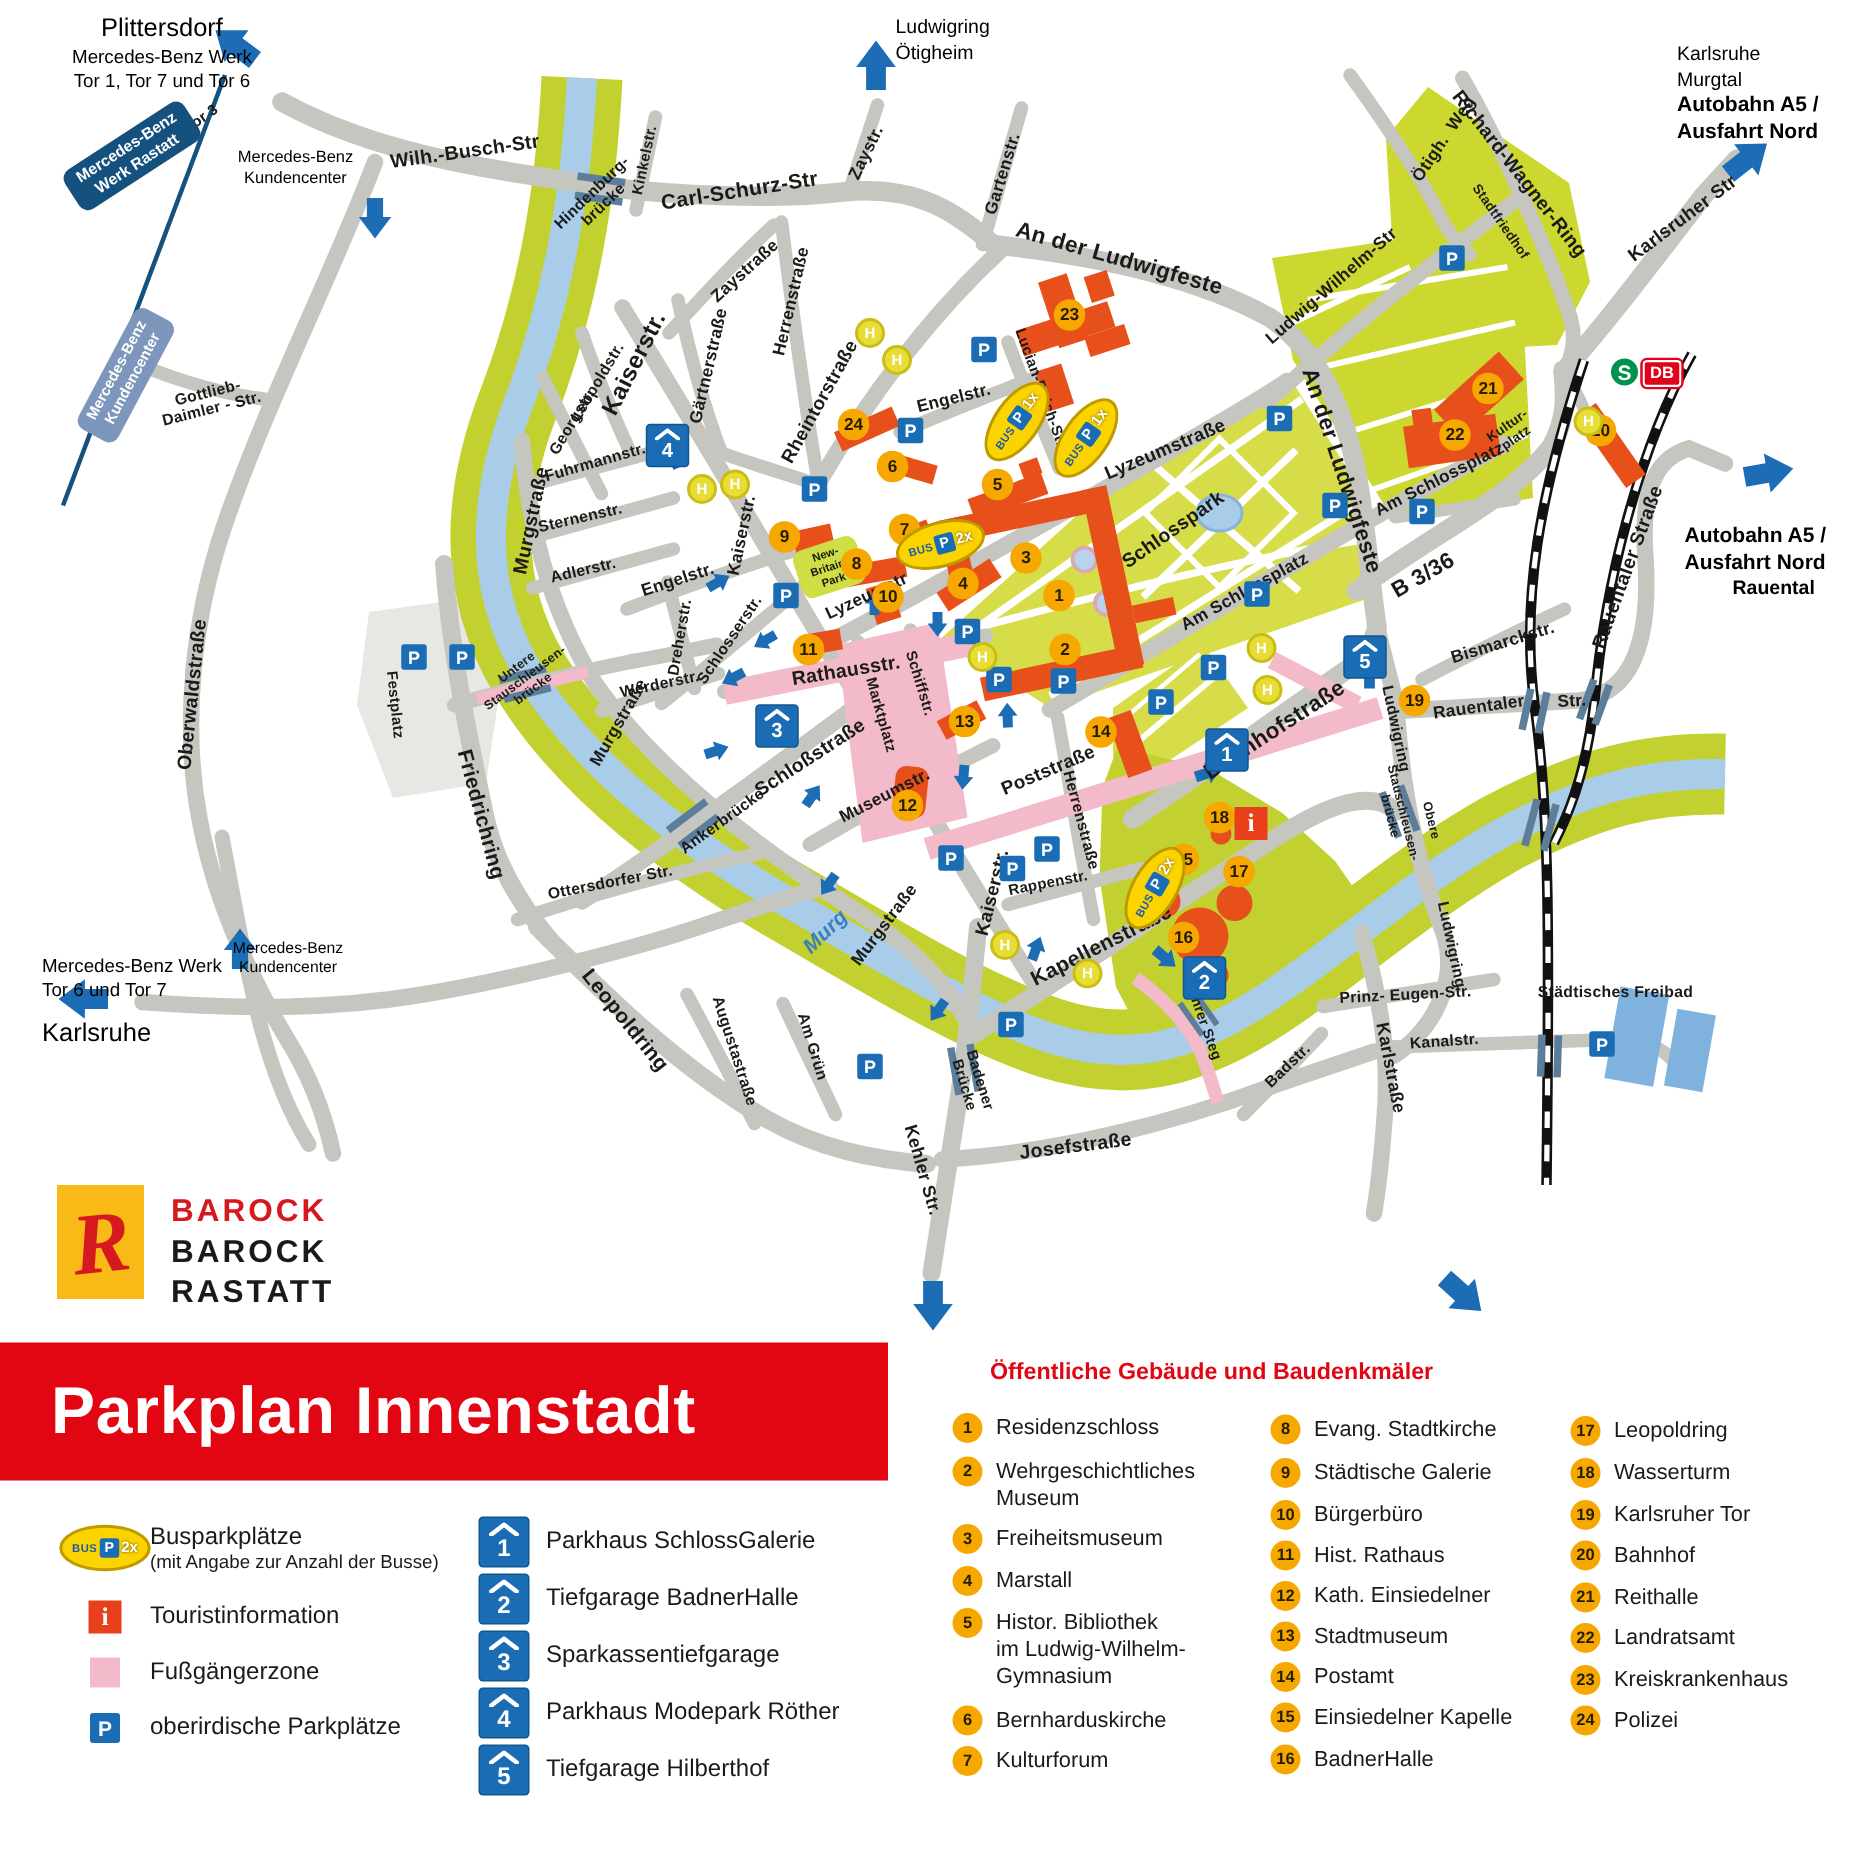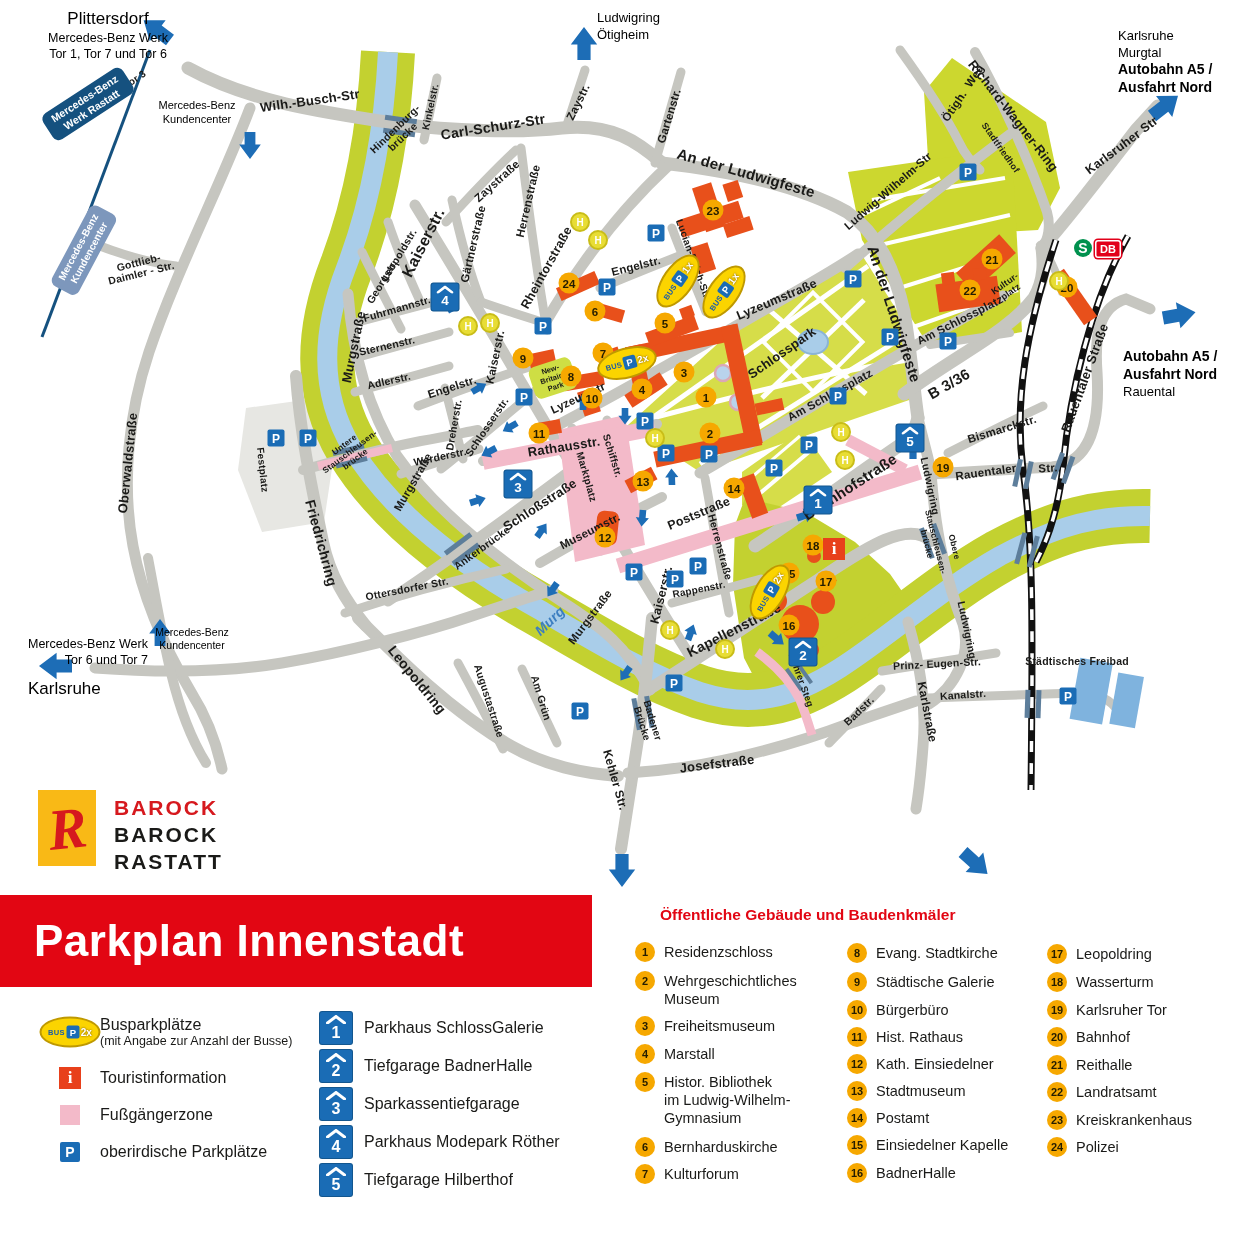--- a/index.html
+++ b/index.html
@@ -413,23 +413,23 @@
     <div class="blab" style="left: 88px; top: 104px; font-size: 10.5px; background: rgb(21, 81, 127); transform: translate(-50%, -50%) rotate(-33deg);">Mercedes-Benz
 Werk Rastatt</div>
     <div class="blab" style="left: 84px; top: 250px; font-size: 10px; background: rgb(125, 151, 188); transform: translate(-50%, -50%) rotate(-62deg);">Mercedes-Benz
 Kundencenter</div>
     <div class="blab" style="left: 553px; top: 378px; font-size: 7.5px; background: rgb(206, 222, 68); transform: translate(-50%, -50%) rotate(-18deg); color: rgb(26, 26, 24);">New-
 Britain-
 Park</div>
     <div class="dest" style="left: 108px; top: 8px; transform: translateX(-50%); text-align: center;"><div style="font-size: 17px; font-weight: 400;">Plittersdorf</div><div style="font-size: 12.5px; font-weight: 400;">Mercedes-Benz Werk</div><div style="font-size: 12.5px; font-weight: 400;">Tor 1, Tor 7 und Tor 6</div></div>
     <div class="dest" style="left: 597px; top: 10px;"><div style="font-size: 13px; font-weight: 400;">Ludwigring</div><div style="font-size: 13px; font-weight: 400;">Ötigheim</div></div>
     <div class="dest" style="left: 1118px; top: 28px;"><div style="font-size: 13px; font-weight: 400;">Karlsruhe</div><div style="font-size: 13px; font-weight: 400;">Murgtal</div><div style="font-size: 14px; font-weight: 700;">Autobahn A5 /</div><div style="font-size: 14px; font-weight: 700;">Ausfahrt Nord</div></div>
-    <div class="dest" style="left: 1123px; top: 348px;"><div style="font-size: 14px; font-weight: 700;">Autobahn A5 /</div><div style="font-size: 14px; font-weight: 700;">Ausfahrt Nord</div><div style="font-size: 13px; font-weight: 400;">Rauental</div></div>
+    <div class="dest" style="left: 1123px; top: 348px;"><div style="font-size: 14px; font-weight: 700;">Autobahn A5 /</div><div style="font-size: 14px; font-weight: 700;">Ausfahrt Nord</div><div style="font-size: 13px; font-weight: 700; margin-left: 32px;">Rauental</div></div>
     <div class="dest" style="left: 197px; top: 98px; transform: translateX(-50%); text-align: center;"><div style="font-size: 11px; font-weight: 400;">Mercedes-Benz</div><div style="font-size: 11px; font-weight: 400;">Kundencenter</div></div>
-    <div class="dest" style="left: 28px; top: 636px;"><div style="font-size: 12.5px; font-weight: 400;">Mercedes-Benz Werk</div><div style="font-size: 12.5px; font-weight: 400; text-align: right;">Tor 6 und Tor 7</div><div style="font-size: 17px; font-weight: 400; margin-top: 10px;">Karlsruhe</div></div>
+    <div class="dest" style="left: 28px; top: 636px;"><div style="font-size: 12.5px; font-weight: 400;">Mercedes-Benz Werk</div><div style="font-size: 12.5px; font-weight: 400;">Tor 6 und Tor 7</div><div style="font-size: 17px; font-weight: 400; margin-top: 10px;">Karlsruhe</div></div>
     <div class="dest" style="left: 192px; top: 626px; transform: translateX(-50%); text-align: center;"><div style="font-size: 10.5px; font-weight: 400;">Mercedes-Benz</div><div style="font-size: 10.5px; font-weight: 400;">Kundencenter</div></div>
     <div class="poi" style="left: 706px; top: 397px;">1</div>
     <div class="poi" style="left: 710px; top: 433px;">2</div>
     <div class="poi" style="left: 684px; top: 372px;">3</div>
     <div class="poi" style="left: 642px; top: 389px;">4</div>
     <div class="poi" style="left: 665px; top: 323px;">5</div>
     <div class="poi" style="left: 595px; top: 311px;">6</div>
     <div class="poi" style="left: 603px; top: 353px;">7</div>
     <div class="poi" style="left: 571px; top: 376px;">8</div>
     <div class="poi" style="left: 523px; top: 358px;">9</div>

